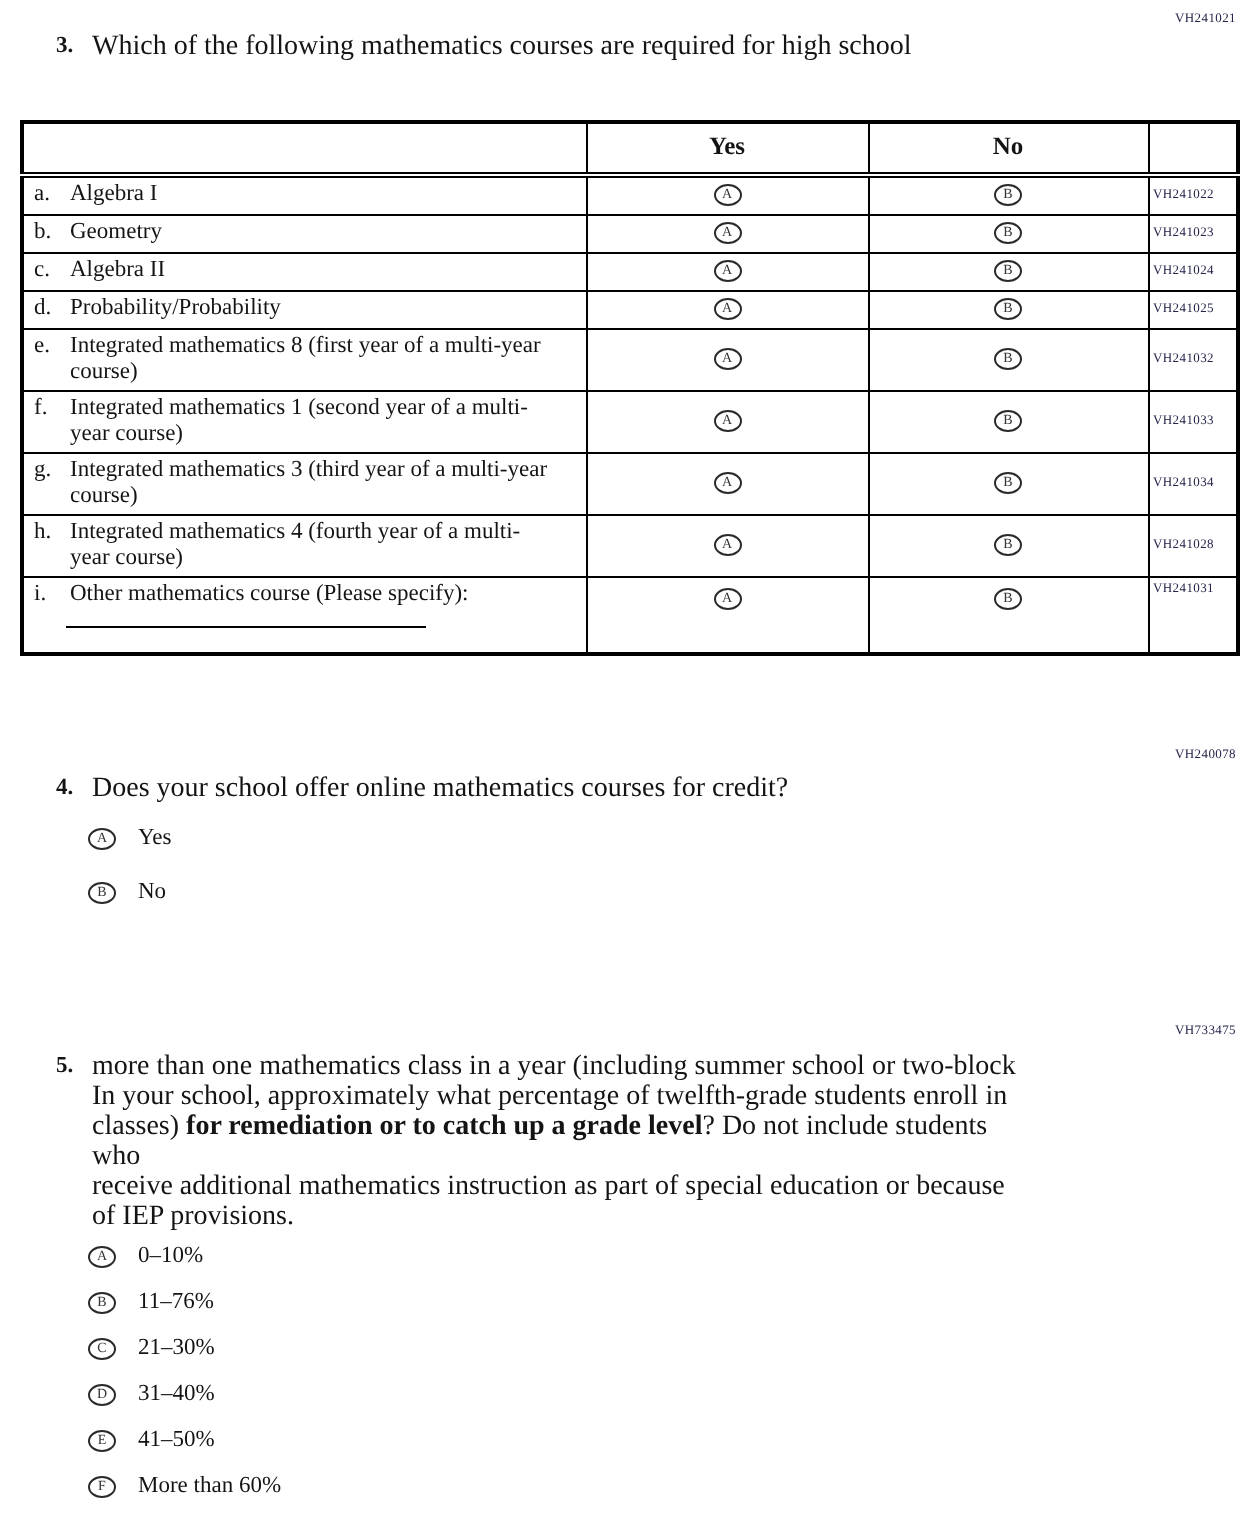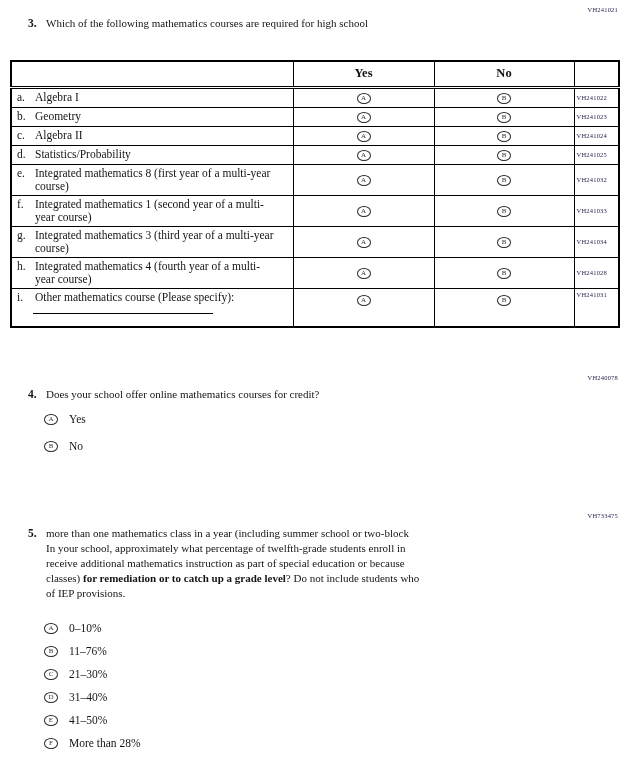--- a/index.html
+++ b/index.html
@@ -7,21 +7,21 @@
   .page {
     position:relative; width:626px; height:759px; background:#fff;
     font-family:"Liberation Serif", serif; color:#141414; overflow:hidden;
   }
   .code {
     position:absolute; right:8px; font-size:6.5px; letter-spacing:.2px;
     color:#26264d; font-family:"Liberation Serif", serif;
   }
   .q { position:absolute; display:flex; }
   .q-number { font-weight:bold; width:18px; flex:none; font-size:11.5px; line-height:15px; }
-  .q-text { font-size:11px; line-height:15px; }
+  .q-text { font-size:14px; line-height:15px; }
   .q-text b { font-weight:bold; }
 
   
   .tbl-wrap { position:absolute; left:10px; top:60px; width:608px; }
   table.course-table { border-collapse:collapse; table-layout:fixed; width:608px; border:2px solid #000; }
   table.course-table col.c1 { width:282px; }
   table.course-table col.c2 { width:141px; }
   table.course-table col.c3 { width:140px; }
   table.course-table col.c4 { width:45px; }
   table.course-table th, table.course-table td { border:1px solid #000; }
@@ -122,21 +122,21 @@
               </div>
             </td>
             <td class="c-ans"><span class="bubble">A</span></td>
             <td class="c-ans"><span class="bubble">B</span></td>
             <td class="c-code">VH241024</td>
           </tr>
           <tr>
             <td class="c-course">
               <div class="course">
                 <span class="row-letter">d.</span>
-                <span class="row-label">Statistics/Probability</span>
+                <span class="row-label">Probability/Probability</span>
               </div>
             </td>
             <td class="c-ans"><span class="bubble">A</span></td>
             <td class="c-ans"><span class="bubble">B</span></td>
             <td class="c-code">VH241025</td>
           </tr>
           <tr>
             <td class="c-course">
               <div class="course">
                 <span class="row-letter">e.</span>
@@ -213,22 +213,22 @@
         <span class="opt-label">No</span>
       </div>
     </div>
 
   <span class="code" id="q5-code">VH733475</span>
   <div class="q" id="q5">
     <span class="q-number">5.</span>
     <div class="q-text">
         <div><span>more than one mathematics class in a year (including summer school or two-block</span></div>
         <div><span>In your school, approximately what percentage of twelfth-grade students enroll in</span></div>
+        <div><span>classes) </span><b>for remediation or to catch up a grade level</b><span>? Do not include students who</span></div>
         <div><span>receive additional mathematics instruction as part of special education or because</span></div>
-        <div><span>classes) </span><b>for remediation or to catch up a grade level</b><span>? Do not include students who</span></div>
         <div><span>of IEP provisions.</span></div>
       </div>
   </div>
   <div class="options q5" id="q5-options">
       <div class="option">
         <span class="bubble">A</span>
         <span class="opt-label">0–10%</span>
       </div>
       <div class="option">
         <span class="bubble">B</span>
@@ -241,17 +241,17 @@
       <div class="option">
         <span class="bubble">D</span>
         <span class="opt-label">31–40%</span>
       </div>
       <div class="option">
         <span class="bubble">E</span>
         <span class="opt-label">41–50%</span>
       </div>
       <div class="option">
         <span class="bubble">F</span>
-        <span class="opt-label">More than 28%</span>
+        <span class="opt-label">More than 60%</span>
       </div>
     </div>
 
 </div>
 
 </body></html>

